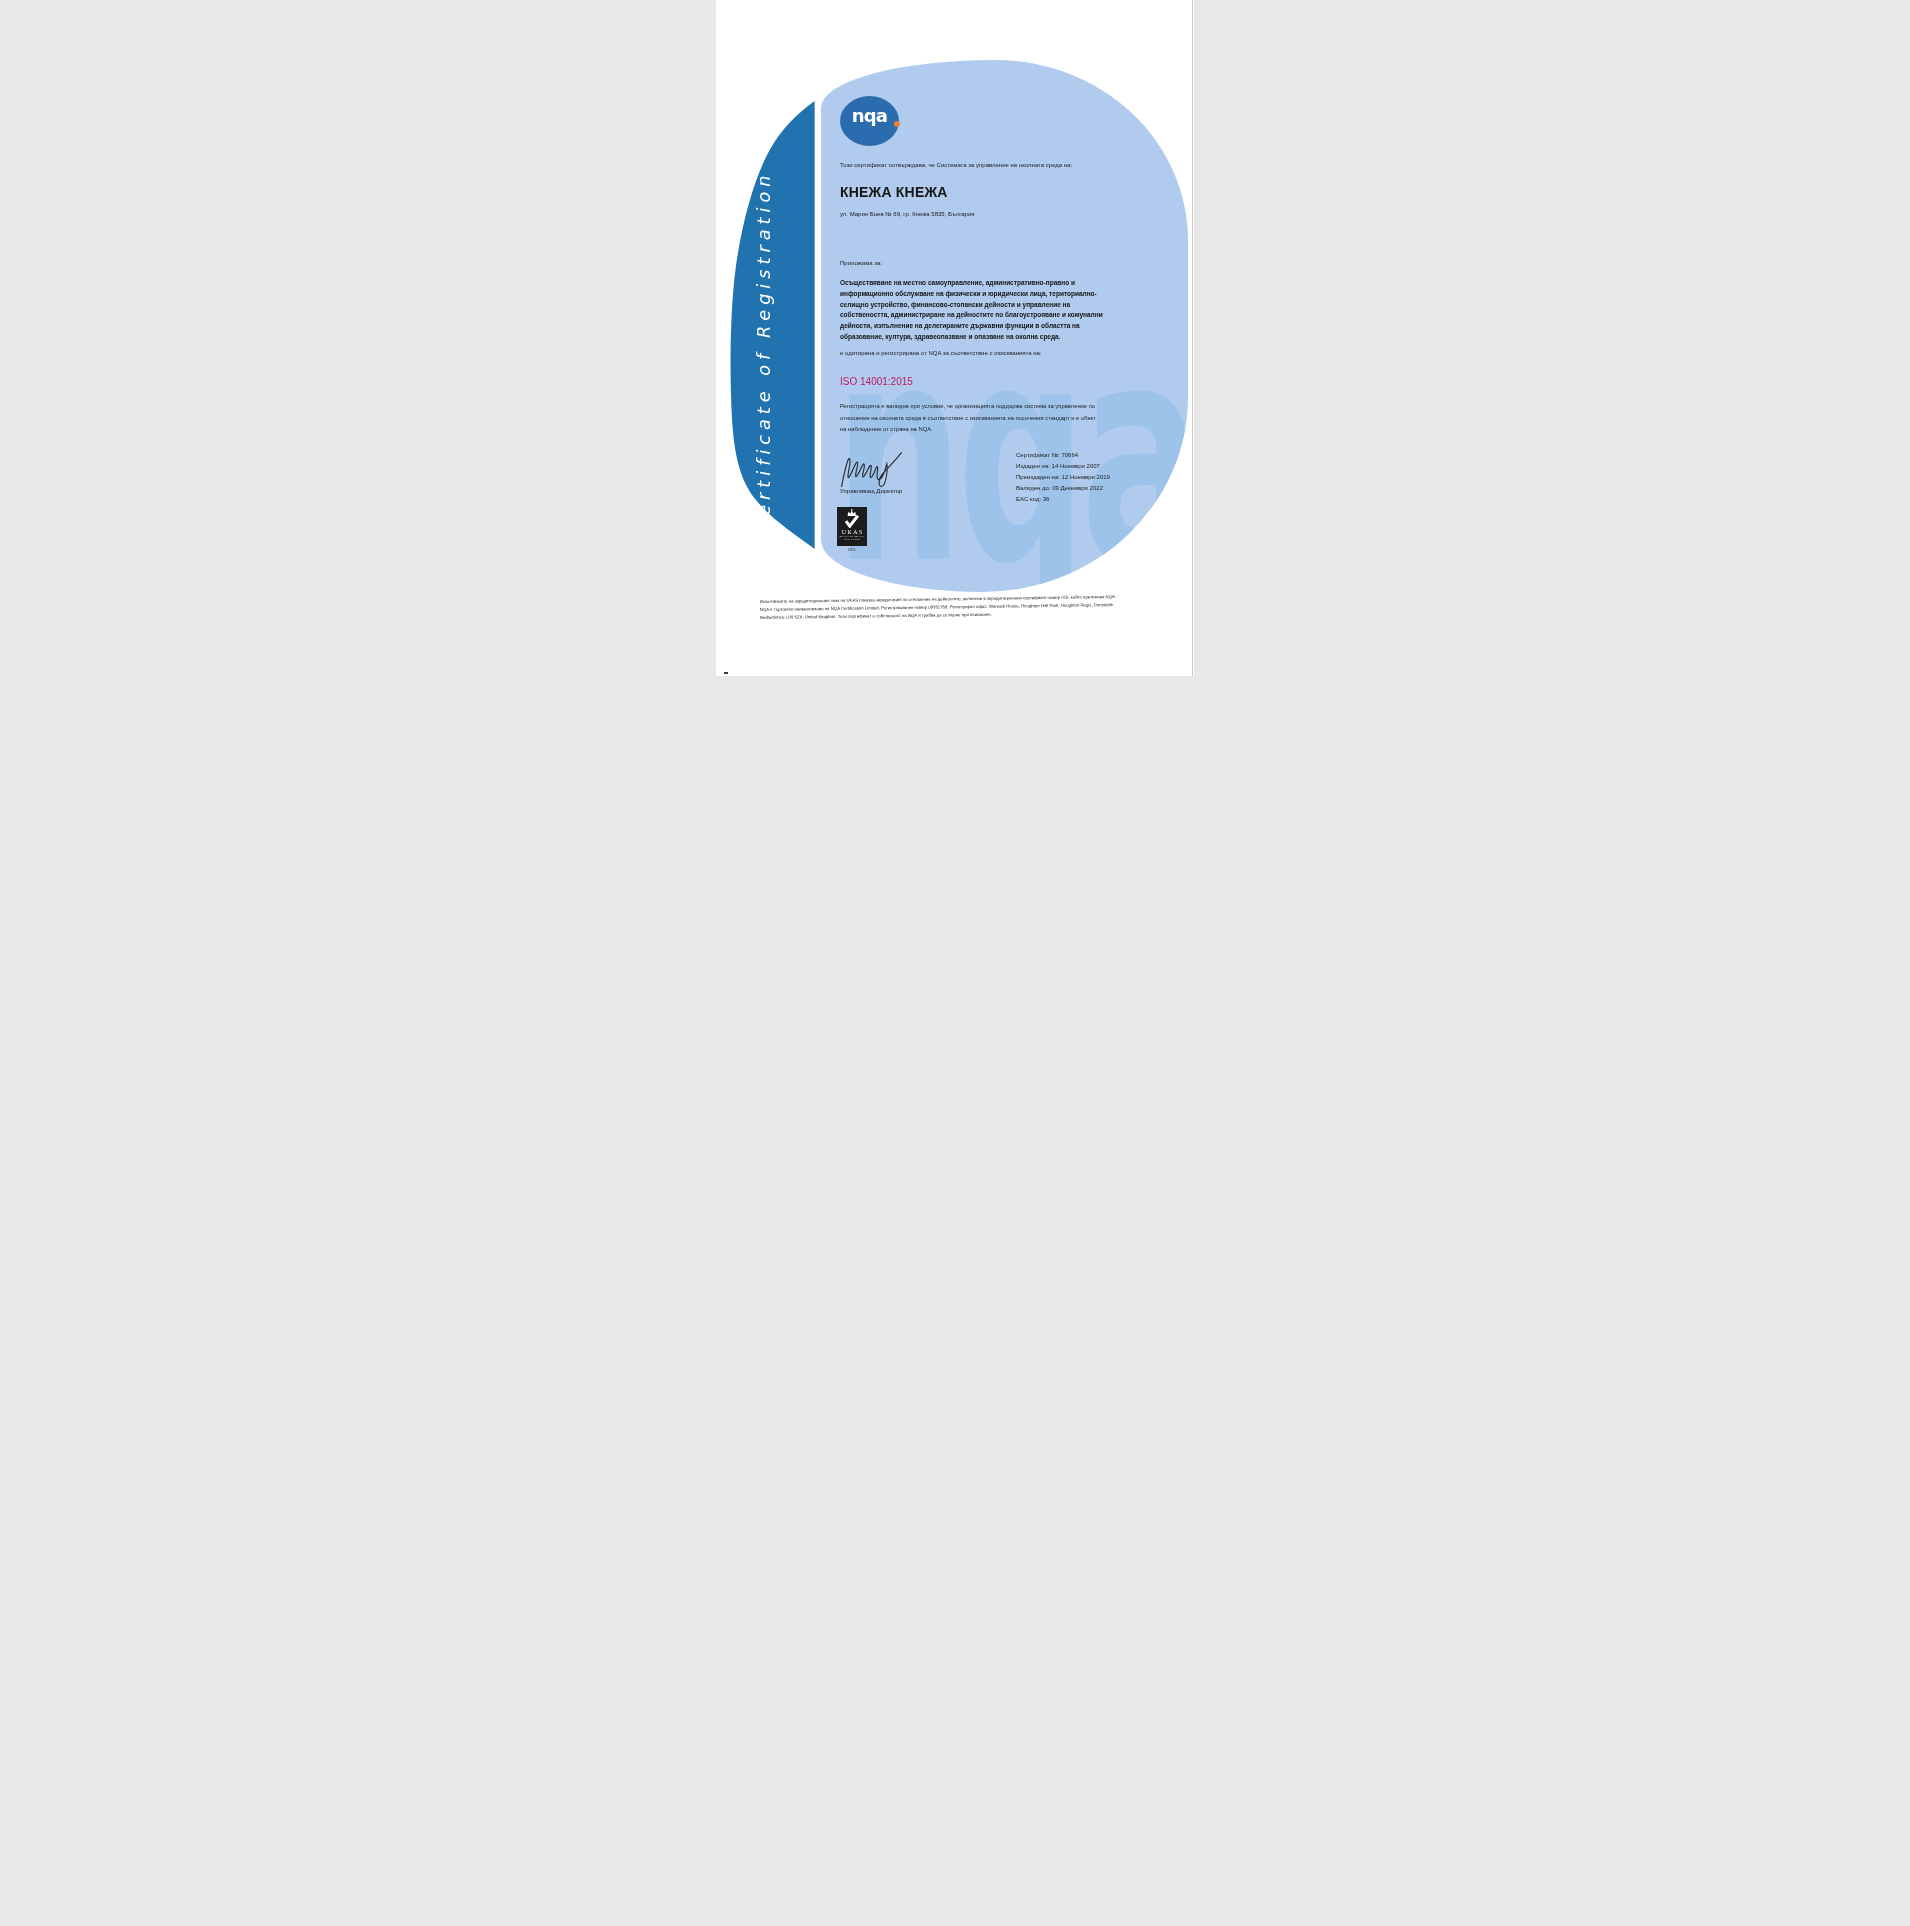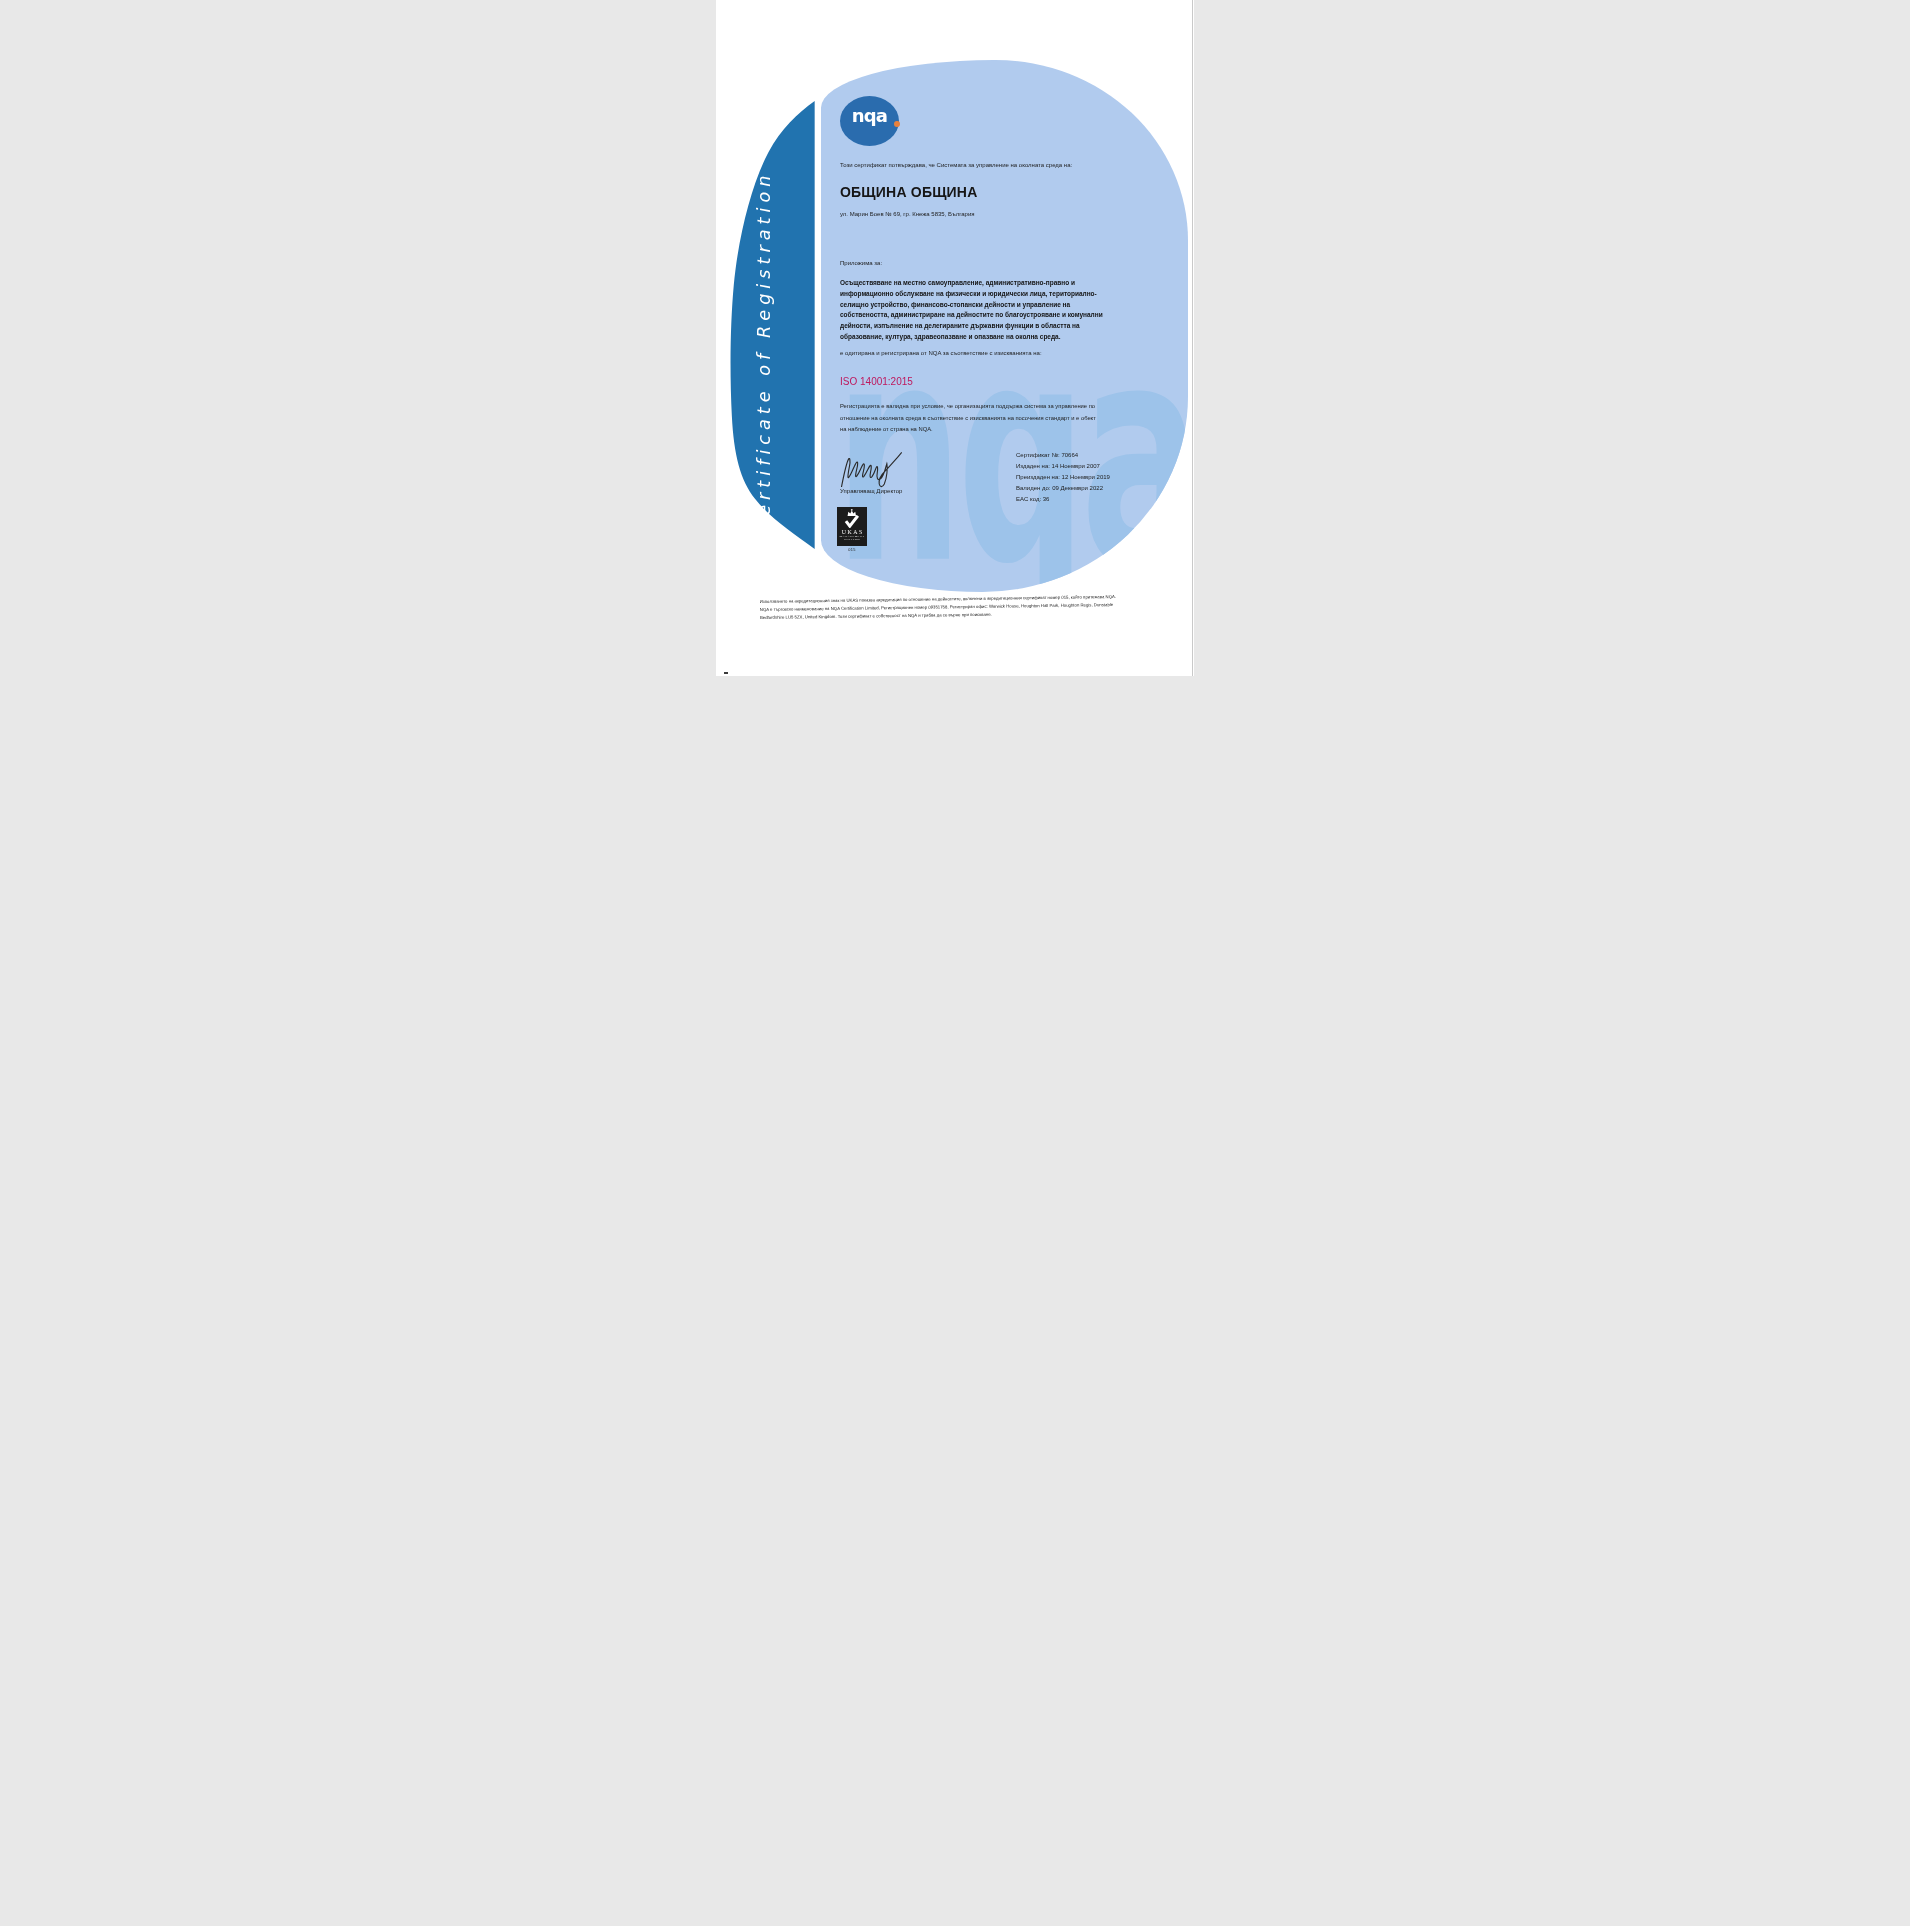--- a/index.html
+++ b/index.html
@@ -75,21 +75,21 @@
 
   <div class="logo">
     <svg width="59" height="50" viewBox="0 0 154 130">
       <ellipse cx="77" cy="65" rx="77" ry="65" fill="#2a6cae"></ellipse>
     </svg>
     <div class="logo-text">nqa</div>
     <div class="logo-dot" style="background: rgb(232, 129, 60);"></div>
   </div>
 
   <div class="abs intro">Този сертификат потвърждава, че Системата за управление на околната среда на:</div>
-  <div class="abs org">ОБЩИНА ОБЩИНА</div>
+  <div class="abs org">КНЕЖА КНЕЖА</div>
   <div class="abs addr">ул. Марин Боев № 69, гр. Кнежа 5835, България</div>
   <div class="abs applicable">Приложима за:</div>
 
   <div class="abs scope">
     <div>Осъществяване на местно самоуправление, административно-правно и</div>
     <div>информационно обслужване на физически и юридически лица, териториално-</div>
     <div>селищно устройство, финансово-стопански дейности и управление на</div>
     <div>собствеността, администриране на дейностите по благоустрояване и комунални</div>
     <div>дейности, изпълнение на делегираните държавни функции в областта на</div>
     <div>образование, култура, здравеопазване и опазване на околна среда.</div>

